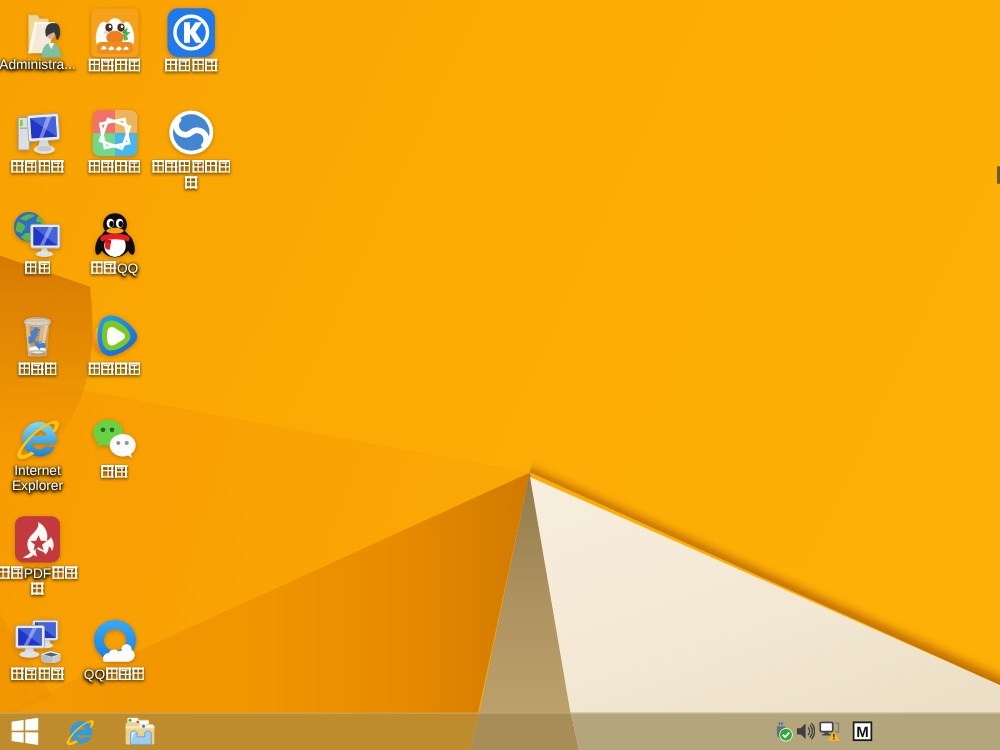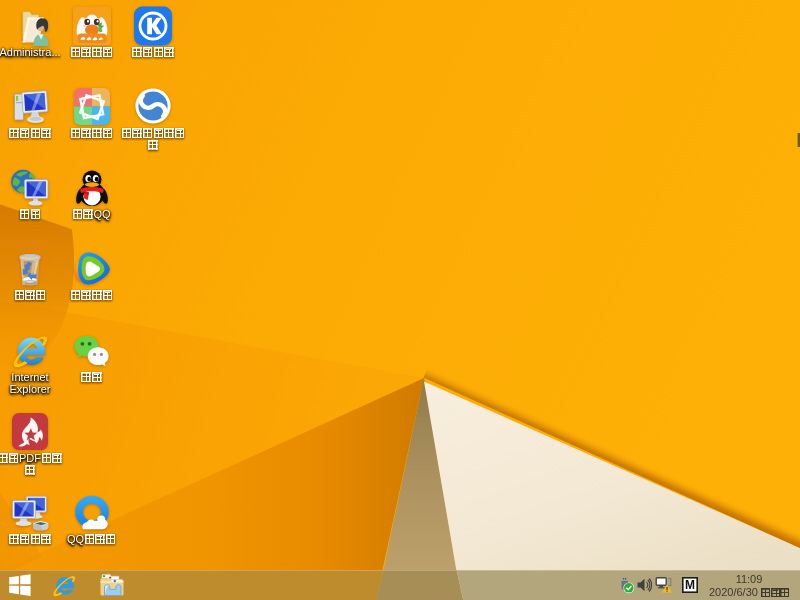--- a/index.html
+++ b/index.html
@@ -407,15 +407,14 @@
     <polygon points="12,7.5 16.8,15.6 7.2,15.6" fill="#f8ba17"></polygon>
     <polygon points="12,9 15.4,14.8 8.6,14.8" fill="none"></polygon>
     <rect x="11.45" y="10" width="1.15" height="2.8" fill="#2c2c2c"></rect>
     <rect x="11.45" y="13.5" width="1.15" height="1.1" fill="#2c2c2c"></rect>
   </svg>
 
   <svg class="tico" style="left:682px;top:7px;" width="16" height="16" viewBox="0 0 16 16">
     <rect x="0.8" y="0.8" width="14.4" height="14.4" fill="#fff" stroke="#1c1c1c" stroke-width="1.6"></rect>
     <text x="8" y="12.4" font-size="12" font-weight="bold" text-anchor="middle" fill="#111" font-family="Liberation Sans, sans-serif">M</text>
   </svg>
-  <div id="clock">11:09<br>2020/6/30&nbsp;<span class="cj"></span><span class="cj cb"></span><span class="cj"></span></div>
 </div>
 </div>
 
 </body></html>

